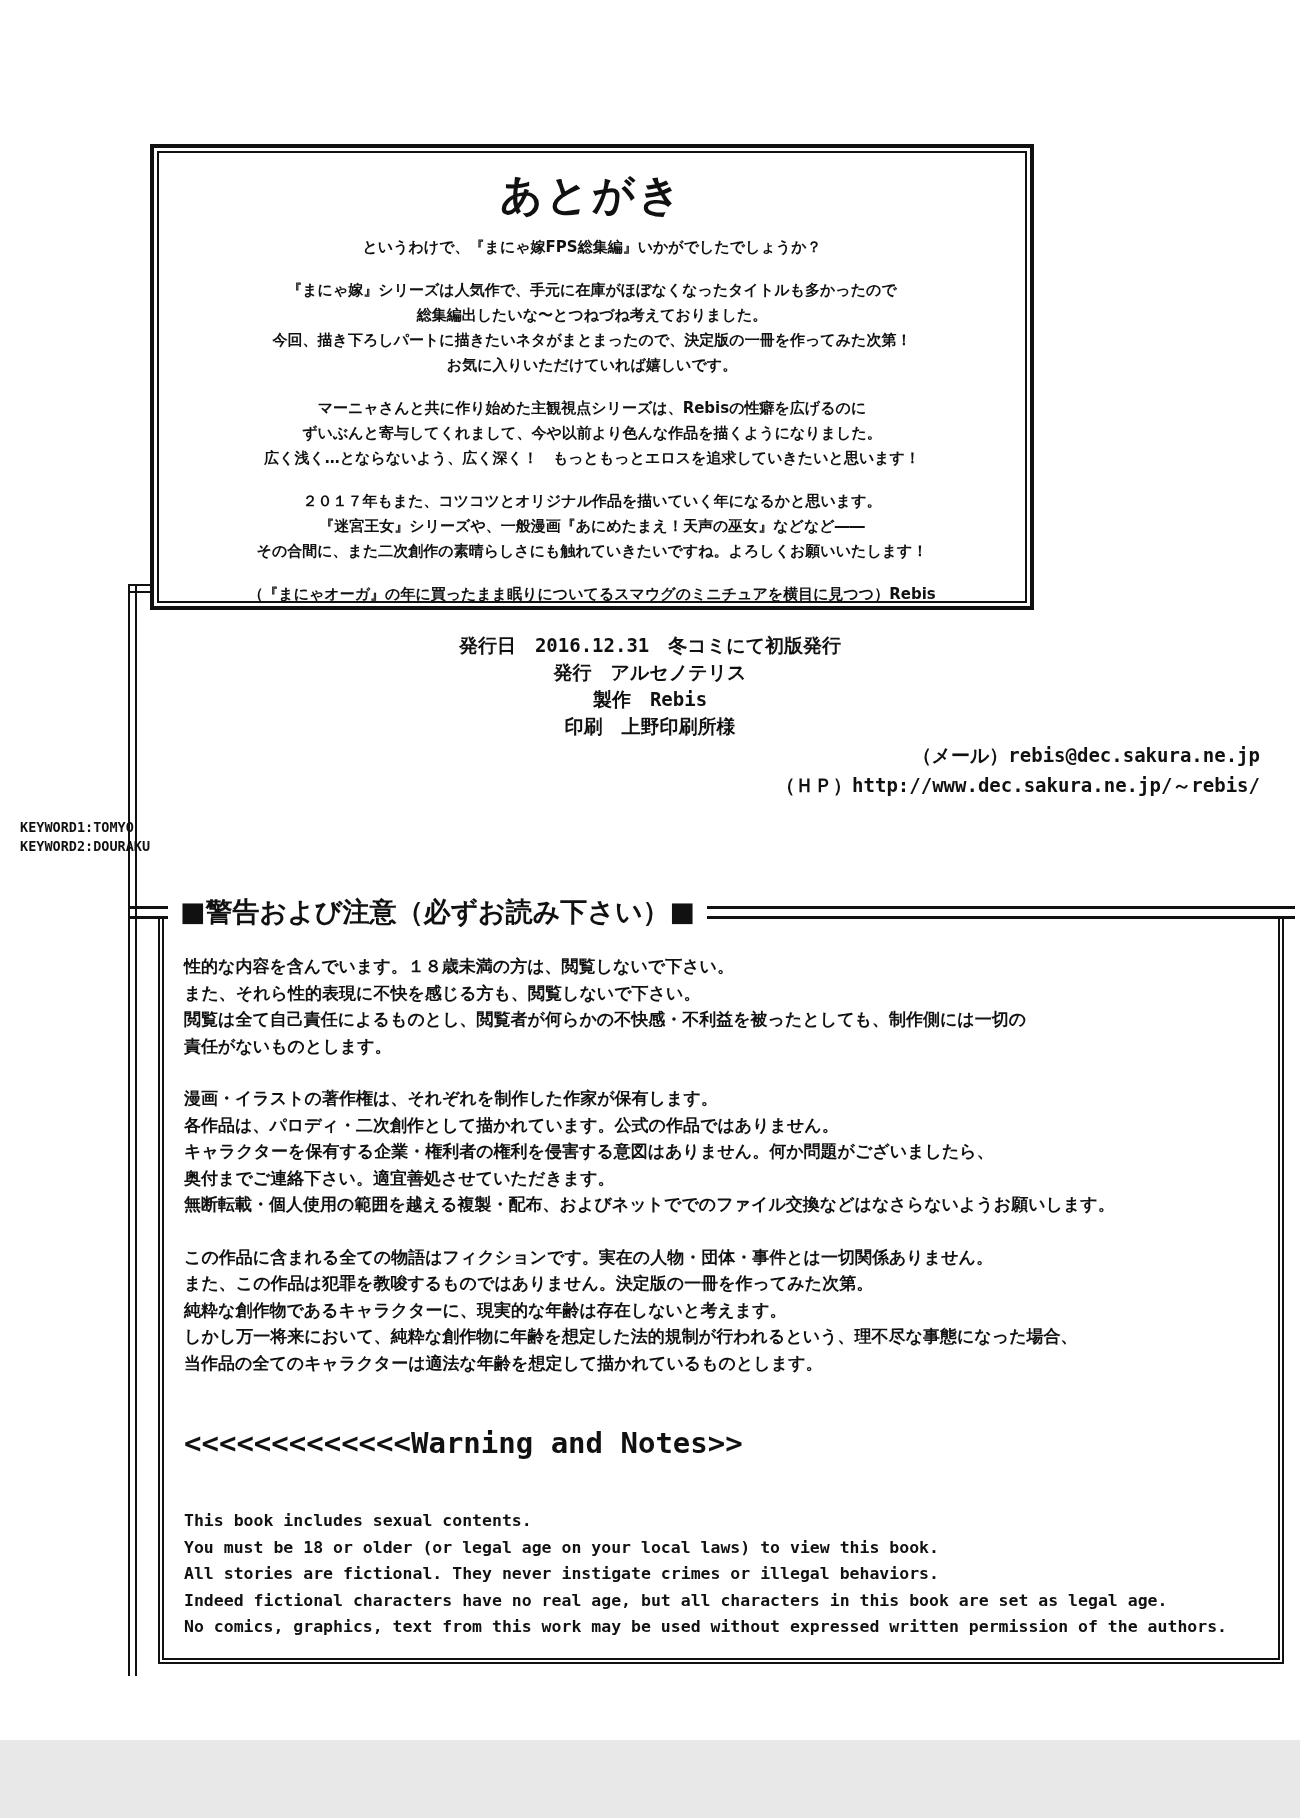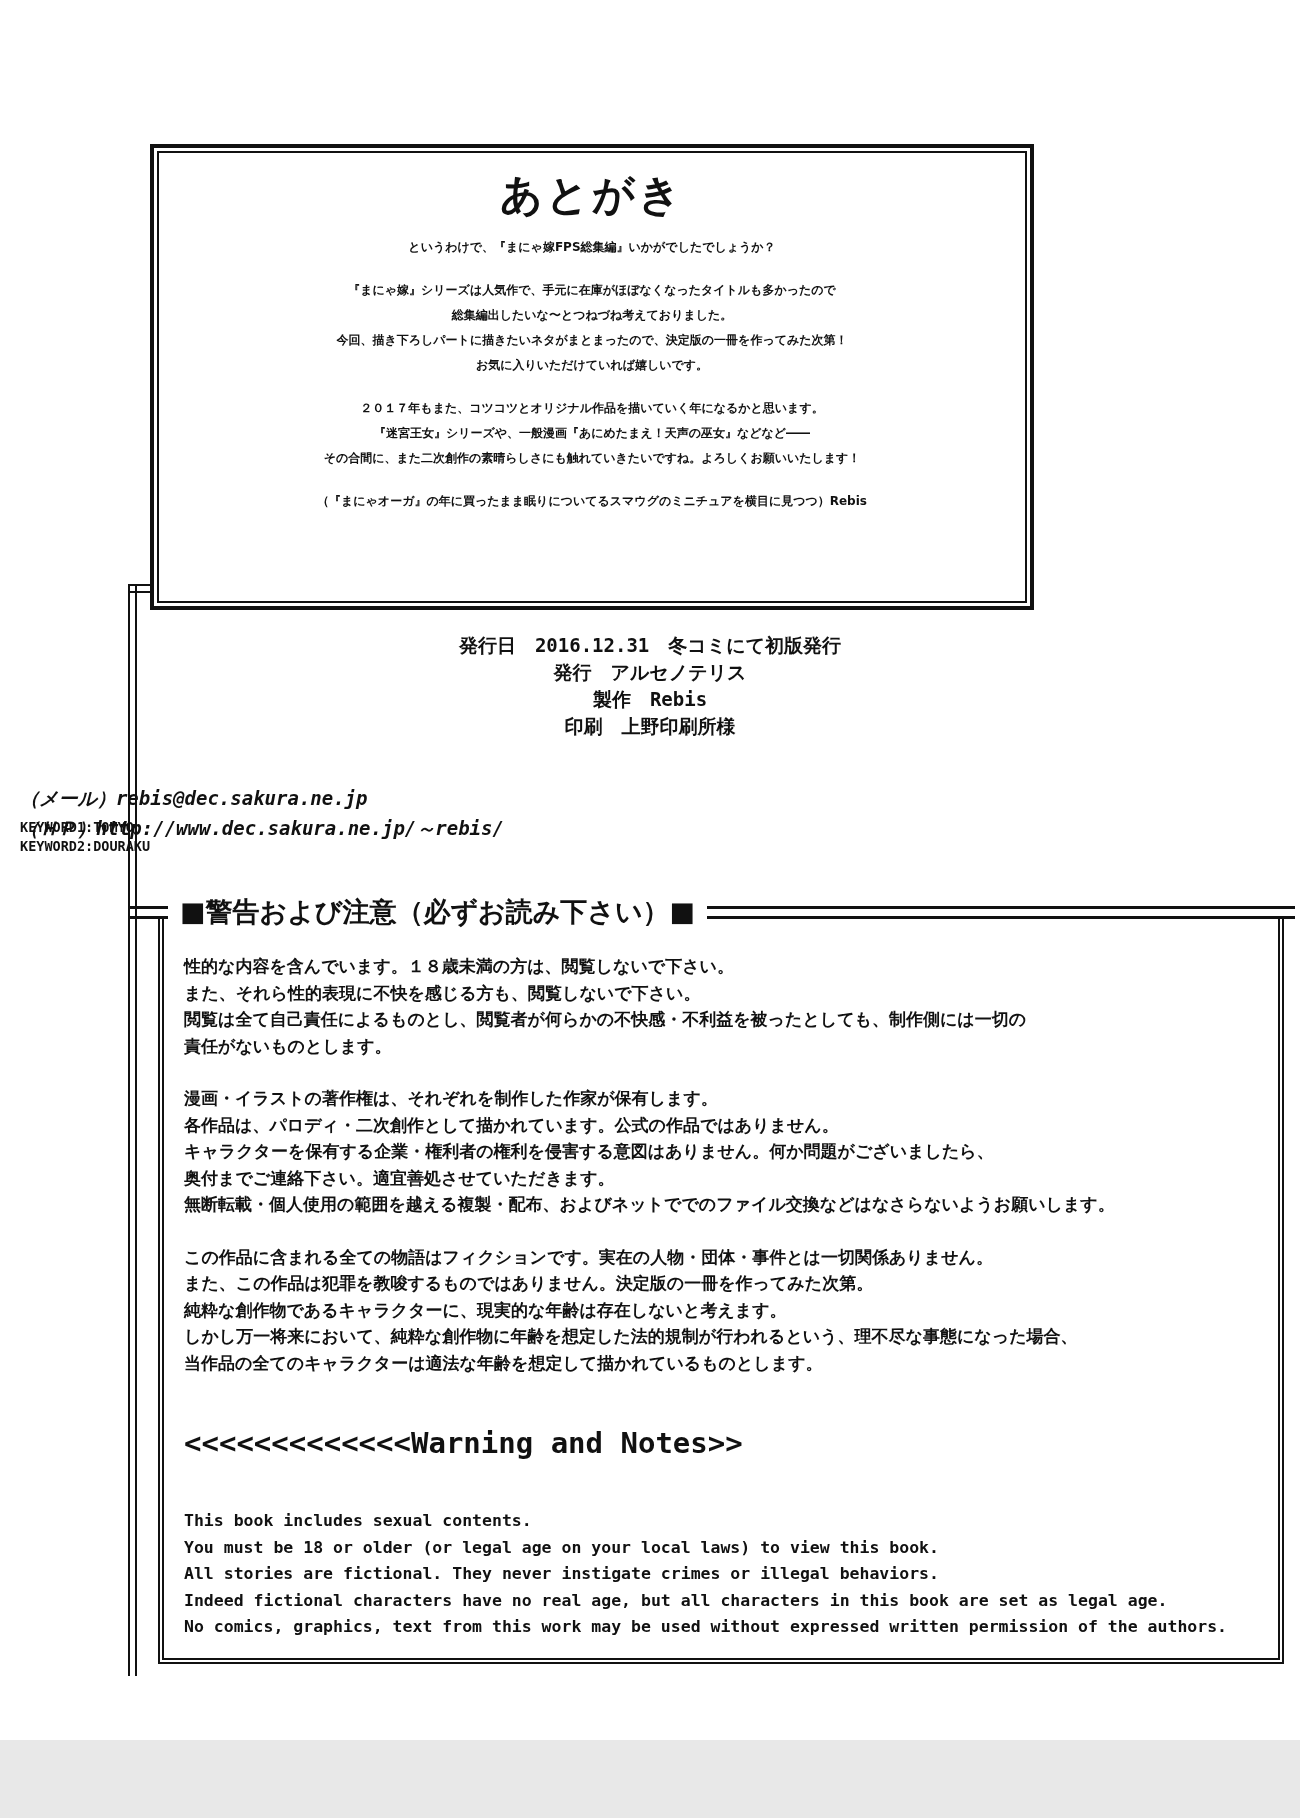--- a/index.html
+++ b/index.html
@@ -19,27 +19,27 @@
   }
   .dbox-inner{
     border:2px solid #111;width:100%;height:100%;box-sizing:border-box;
     padding:10px 16px 0 16px;overflow:hidden;
   }
   .aw-title{
     font-size:42px;font-weight:900;text-align:center;
     letter-spacing:3px;margin:6px 0 14px 0;line-height:52px;
   }
   .aw-para{margin:0 0 18px 0;text-align:center;}
-  .ln{font-size:12px;font-weight:600;line-height:25px;white-space:nowrap;}
+  .ln{font-size:15px;font-weight:600;line-height:25px;white-space:nowrap;}
   .aw-signoff{text-align:center;margin-top:16px;}
   
   .colophon{position:absolute;left:20px;top:632px;width:1260px;text-align:center;}
   .colophon .ln{font-size:19px;line-height:27px;font-weight:700;
     font-family:"DejaVu Sans Mono","DejaVu Sans",monospace;}
-  .contact{position:absolute;left:20px;top:783px;width:1240px;text-align:left;font-style:italic;}
+  .contact{position:absolute;left:20px;top:740px;width:1240px;text-align:right;}
   .contact .ln{font-size:19px;line-height:30px;font-weight:700;
     font-family:"DejaVu Sans Mono","DejaVu Sans",monospace;}
   .keywords{position:absolute;left:20px;top:818px;width:1200px;text-align:left;}
   .keywords .ln{font-size:13.5px;line-height:19px;font-weight:700;
     font-family:"DejaVu Sans Mono","DejaVu Sans",monospace;}
   
   .tail-v{
     position:absolute;left:128px;top:584px;width:9px;height:1092px;
     border-left:2px solid #111;border-right:2px solid #111;box-sizing:border-box;
   }
@@ -91,20 +91,25 @@
         <div class="ln">というわけで、『まにゃ嫁FPS総集編』いかがでしたでしょうか？</div>
       </div>
 
       <div class="aw-para">
         <div class="ln">『まにゃ嫁』シリーズは人気作で、手元に在庫がほぼなくなったタイトルも多かったので</div>
         <div class="ln">総集編出したいな〜とつねづね考えておりました。</div>
         <div class="ln">今回、描き下ろしパートに描きたいネタがまとまったので、決定版の一冊を作ってみた次第！</div>
         <div class="ln">お気に入りいただけていれば嬉しいです。</div>
       </div>
 
+      <div class="aw-para">
+        <div class="ln">マーニャさんと共に作り始めた主観視点シリーズは、Rebisの性癖を広げるのに</div>
+        <div class="ln">ずいぶんと寄与してくれまして、今や以前より色んな作品を描くようになりました。</div>
+        <div class="ln">広く浅く…とならないよう、広く深く！　もっともっとエロスを追求していきたいと思います！</div>
+      </div>
 
       <div class="aw-para">
         <div class="ln">２０１７年もまた、コツコツとオリジナル作品を描いていく年になるかと思います。</div>
         <div class="ln">『迷宮王女』シリーズや、一般漫画『あにめたまえ！天声の巫女』などなど――</div>
         <div class="ln">その合間に、また二次創作の素晴らしさにも触れていきたいですね。よろしくお願いいたします！</div>
       </div>
 
       <div class="aw-signoff">
         <span class="ln">（『まにゃオーガ』の年に買ったまま眠りについてるスマウグのミニチュアを横目に見つつ）Rebis</span>
       </div>

